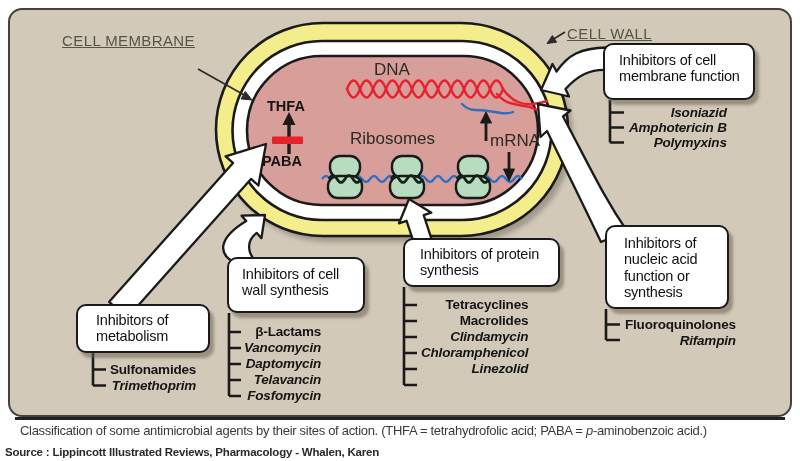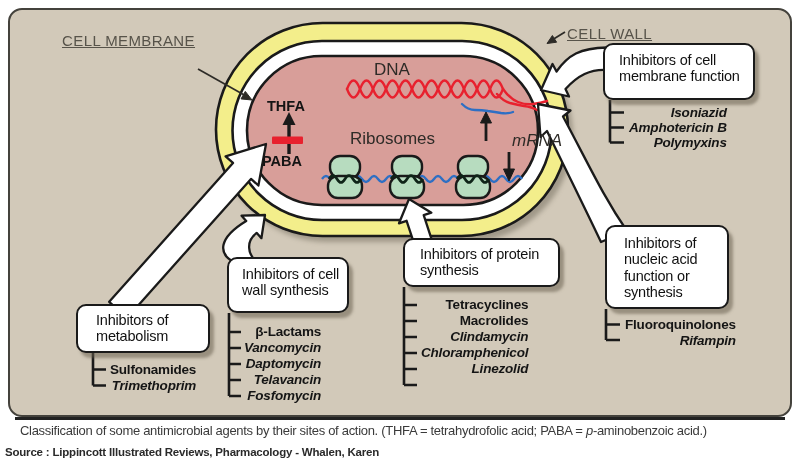--- a/index.html
+++ b/index.html
@@ -114,31 +114,31 @@
     <path d="M404,287 V385 M404,305 h13 M404,321 h13 M404,337 h13 M404,353 h13 M404,369 h13 M404,385 h13"></path>
     <path d="M606,309 V340 M606,324.5 h14 M606,340 h14"></path>
   </g>
 </svg>
 
 <div class="txt gray-lbl" style="left:62px;top:32px;">CELL MEMBRANE</div>
 <div class="txt gray-lbl" style="left:567px;top:25px;">CELL WALL</div>
 
 <div class="txt cell-lbl" style="left:374px;top:60px;">DNA</div>
 <div class="txt cell-lbl" style="left:350px;top:129px;">Ribosomes</div>
-<div class="txt cell-lbl" style="left:512px;top:131px;font-style:italic;">mRNA</div>
+<div class="txt cell-lbl" style="left:490px;top:131px;">mRNA</div>
 <div class="txt bold-lbl" style="left:267px;top:98px;">THFA</div>
 <div class="txt bold-lbl" style="left:262px;top:153px;">PABA</div>
 
 <div class="box" style="left:603px;top:43px;width:152px;height:57px;padding:7px 2px 0 14px;box-sizing:border-box;">
   <div class="bt">Inhibitors of cell membrane function</div>
 </div>
 <div class="box" style="left:76px;top:304px;width:134px;height:49px;padding:6px 2px 0 18px;box-sizing:border-box;">
   <div class="bt">Inhibitors of metabolism</div>
 </div>
-<div class="box" style="left:227px;top:257px;width:122px;height:56px;padding:7px 2px 0 13px;box-sizing:border-box;">
+<div class="box" style="left:227px;top:257px;width:138px;height:56px;padding:7px 2px 0 13px;box-sizing:border-box;">
   <div class="bt">Inhibitors of cell wall synthesis</div>
 </div>
 <div class="box" style="left:403px;top:238px;width:157px;height:49px;padding:6px 2px 0 15px;box-sizing:border-box;">
   <div class="bt">Inhibitors of protein synthesis</div>
 </div>
 <div class="box" style="left:605px;top:225px;width:124px;height:84px;padding:8px 2px 0 17px;box-sizing:border-box;">
   <div class="bt">Inhibitors of nucleic acid function or synthesis</div>
 </div>
 
 <div class="list" style="left:629px;top:105px;line-height:15px;">

